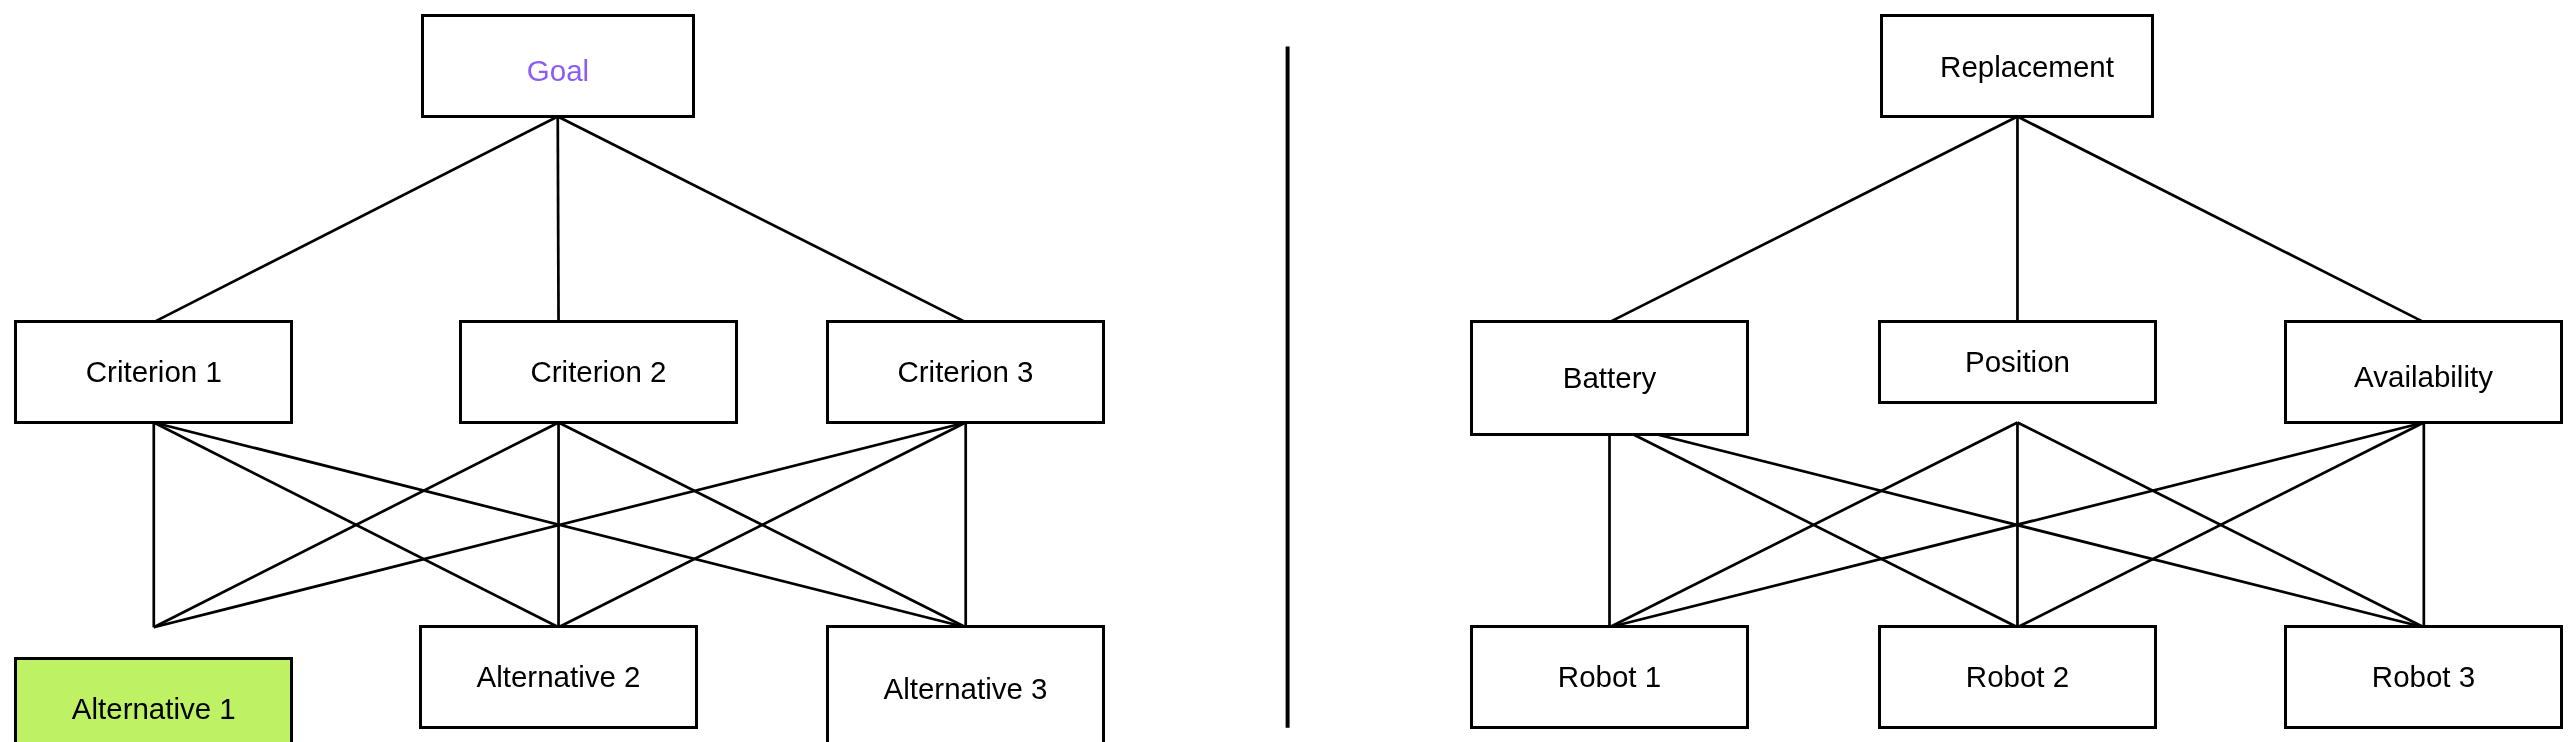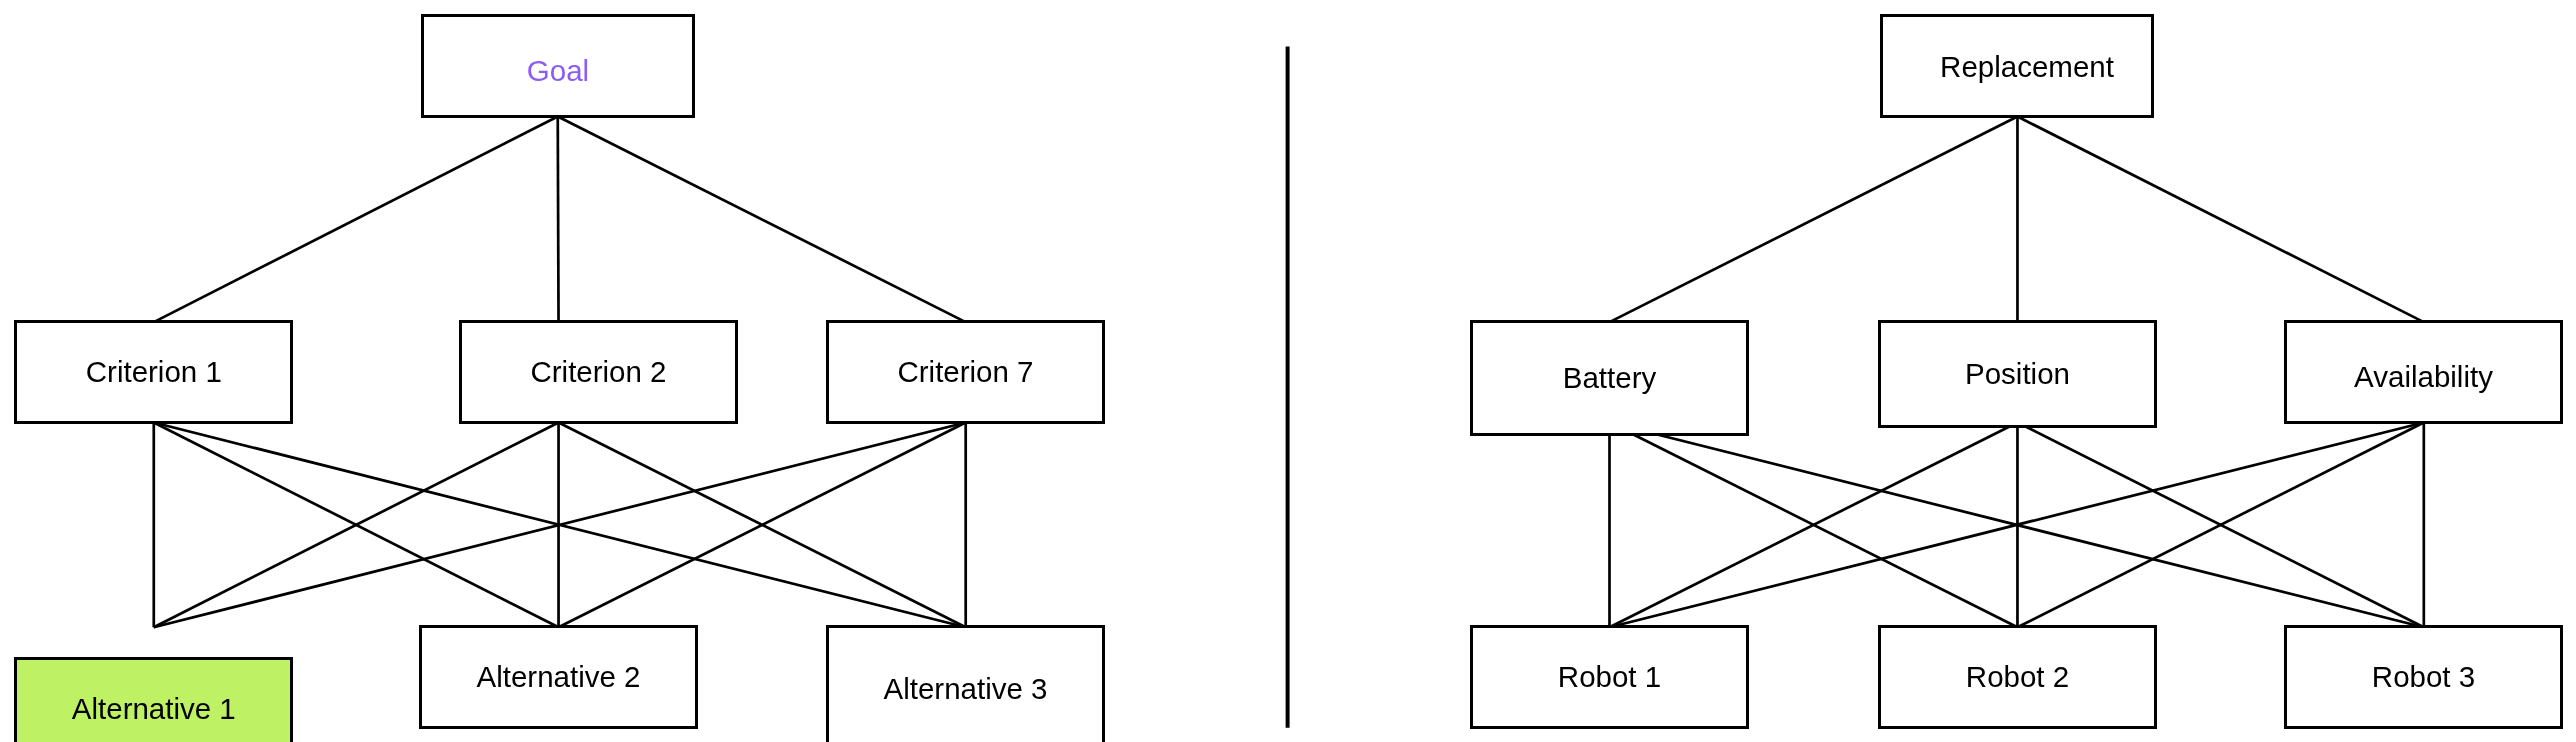--- a/index.html
+++ b/index.html
@@ -75,38 +75,38 @@
 <div class="node" style="left: 421px; top: 14.3px; width: 274px; height: 104px; border-color: rgb(0, 0, 0); background: rgb(255, 255, 255);">
       <span class="node-label" style="color: #8b5cf6; margin-top: 8px;">Goal</span>
     </div>
     <div class="node" style="left: 14.3px; top: 320px; width: 279px; height: 104px; border-color: rgb(0, 0, 0); background: rgb(255, 255, 255);">
       <span class="node-label" style="color: rgb(0, 0, 0);">Criterion 1</span>
     </div>
     <div class="node" style="left: 419px; top: 320px; width: 279px; height: 104px; border-color: rgb(0, 0, 0); background: rgb(255, 255, 255); margin-left: 40px;">
       <span class="node-label" style="color: rgb(0, 0, 0);">Criterion 2</span>
     </div>
     <div class="node" style="left: 826px; top: 320px; width: 279px; height: 104px; border-color: rgb(0, 0, 0); background: rgb(255, 255, 255);">
-      <span class="node-label" style="color: rgb(0, 0, 0);">Criterion 7</span>
+      <span class="node-label" style="color: rgb(0, 0, 0);">Criterion 3</span>
     </div>
     <div class="node" style="left: 14.3px; top: 625px; width: 279px; height: 104px; border-color: rgb(0, 0, 0); background: #bef264; margin-top: 32px;">
       <span class="node-label" style="color: rgb(0, 0, 0);">Alternative 1</span>
     </div>
     <div class="node" style="left: 419px; top: 625px; width: 279px; height: 104px; border-color: rgb(0, 0, 0); background: rgb(255, 255, 255);">
       <span class="node-label" style="color: rgb(0, 0, 0);">Alternative 2</span>
     </div>
     <div class="node" style="left: 826px; top: 625px; width: 279px; height: 128px; border-color: rgb(0, 0, 0); background: rgb(255, 255, 255);">
       <span class="node-label" style="color: rgb(0, 0, 0);">Alternative 3</span>
     </div>
     <div class="node" style="left: 1880px; top: 14.3px; width: 274px; height: 104px; border-color: rgb(0, 0, 0); background: rgb(255, 255, 255); padding-left: 20px;">
       <span class="node-label" style="color: rgb(0, 0, 0);">Replacement</span>
     </div>
     <div class="node" style="left: 1470px; top: 320px; width: 279px; height: 116px; border-color: rgb(0, 0, 0); background: rgb(255, 255, 255);">
       <span class="node-label" style="color: rgb(0, 0, 0);">Battery</span>
     </div>
-    <div class="node" style="left: 1878px; top: 320px; width: 279px; height: 108px; border-color: rgb(0, 0, 0); background: rgb(255, 255, 255);">
+    <div class="node" style="left: 1878px; top: 320px; width: 279px; height: 84px; border-color: rgb(0, 0, 0); background: rgb(255, 255, 255);">
       <span class="node-label" style="color: rgb(0, 0, 0);">Position</span>
     </div>
     <div class="node" style="left: 2284px; top: 320px; width: 279px; height: 104px; border-color: rgb(0, 0, 0); background: rgb(255, 255, 255);">
       <span class="node-label" style="color: rgb(0, 0, 0); margin-top: 9px;">Availability</span>
     </div>
     <div class="node" style="left: 1470px; top: 625px; width: 279px; height: 104px; border-color: rgb(0, 0, 0); background: rgb(255, 255, 255);">
       <span class="node-label" style="color: rgb(0, 0, 0);">Robot 1</span>
     </div>
     <div class="node" style="left: 1878px; top: 625px; width: 279px; height: 104px; border-color: rgb(0, 0, 0); background: rgb(255, 255, 255);">
       <span class="node-label" style="color: rgb(0, 0, 0);">Robot 2</span>

